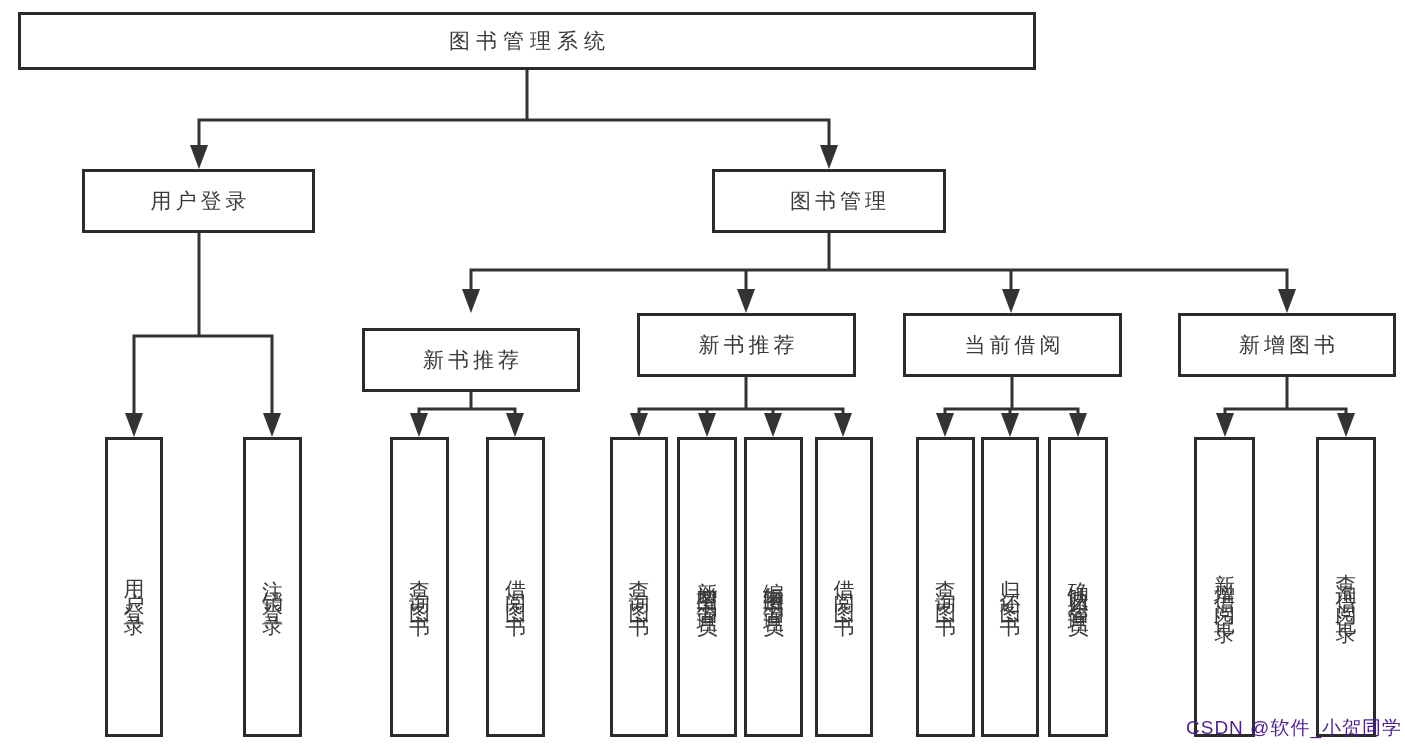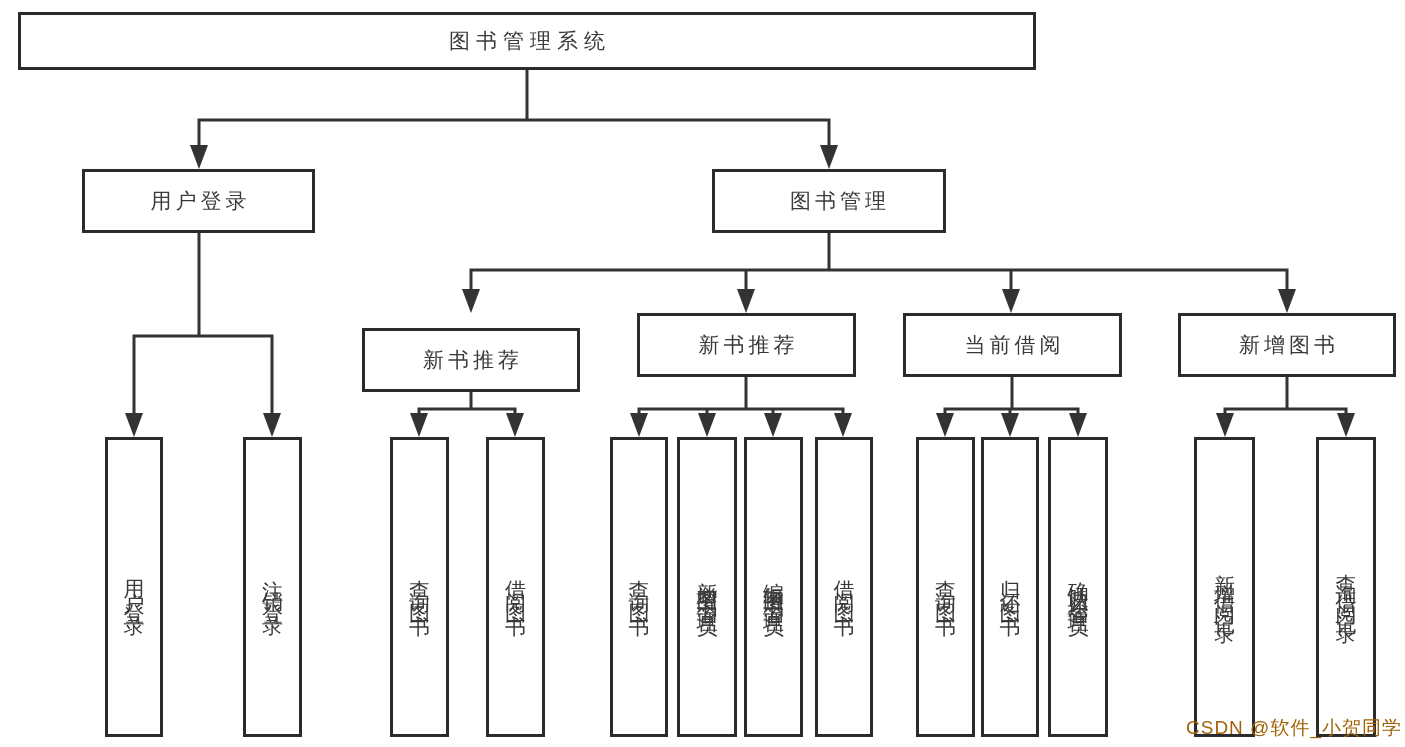--- a/index.html
+++ b/index.html
@@ -36,21 +36,21 @@
   .leaf span{
     writing-mode:vertical-rl;
     white-space:nowrap;
   }
   .s4 span{letter-spacing:12px;}
   .s6 span{letter-spacing:10px;}
   .s10 span{letter-spacing:5px;}
 
   .watermark{
     position:absolute;left:1186px;top:715px;
-    font-size:19px;color:#a16207;
+    font-size:19px;color:#4c1d95;
     letter-spacing:1px;
     z-index:3;
     white-space:nowrap;
   }
 </style>
 </head>
 <body>
 
 <div id="canvas">
 

